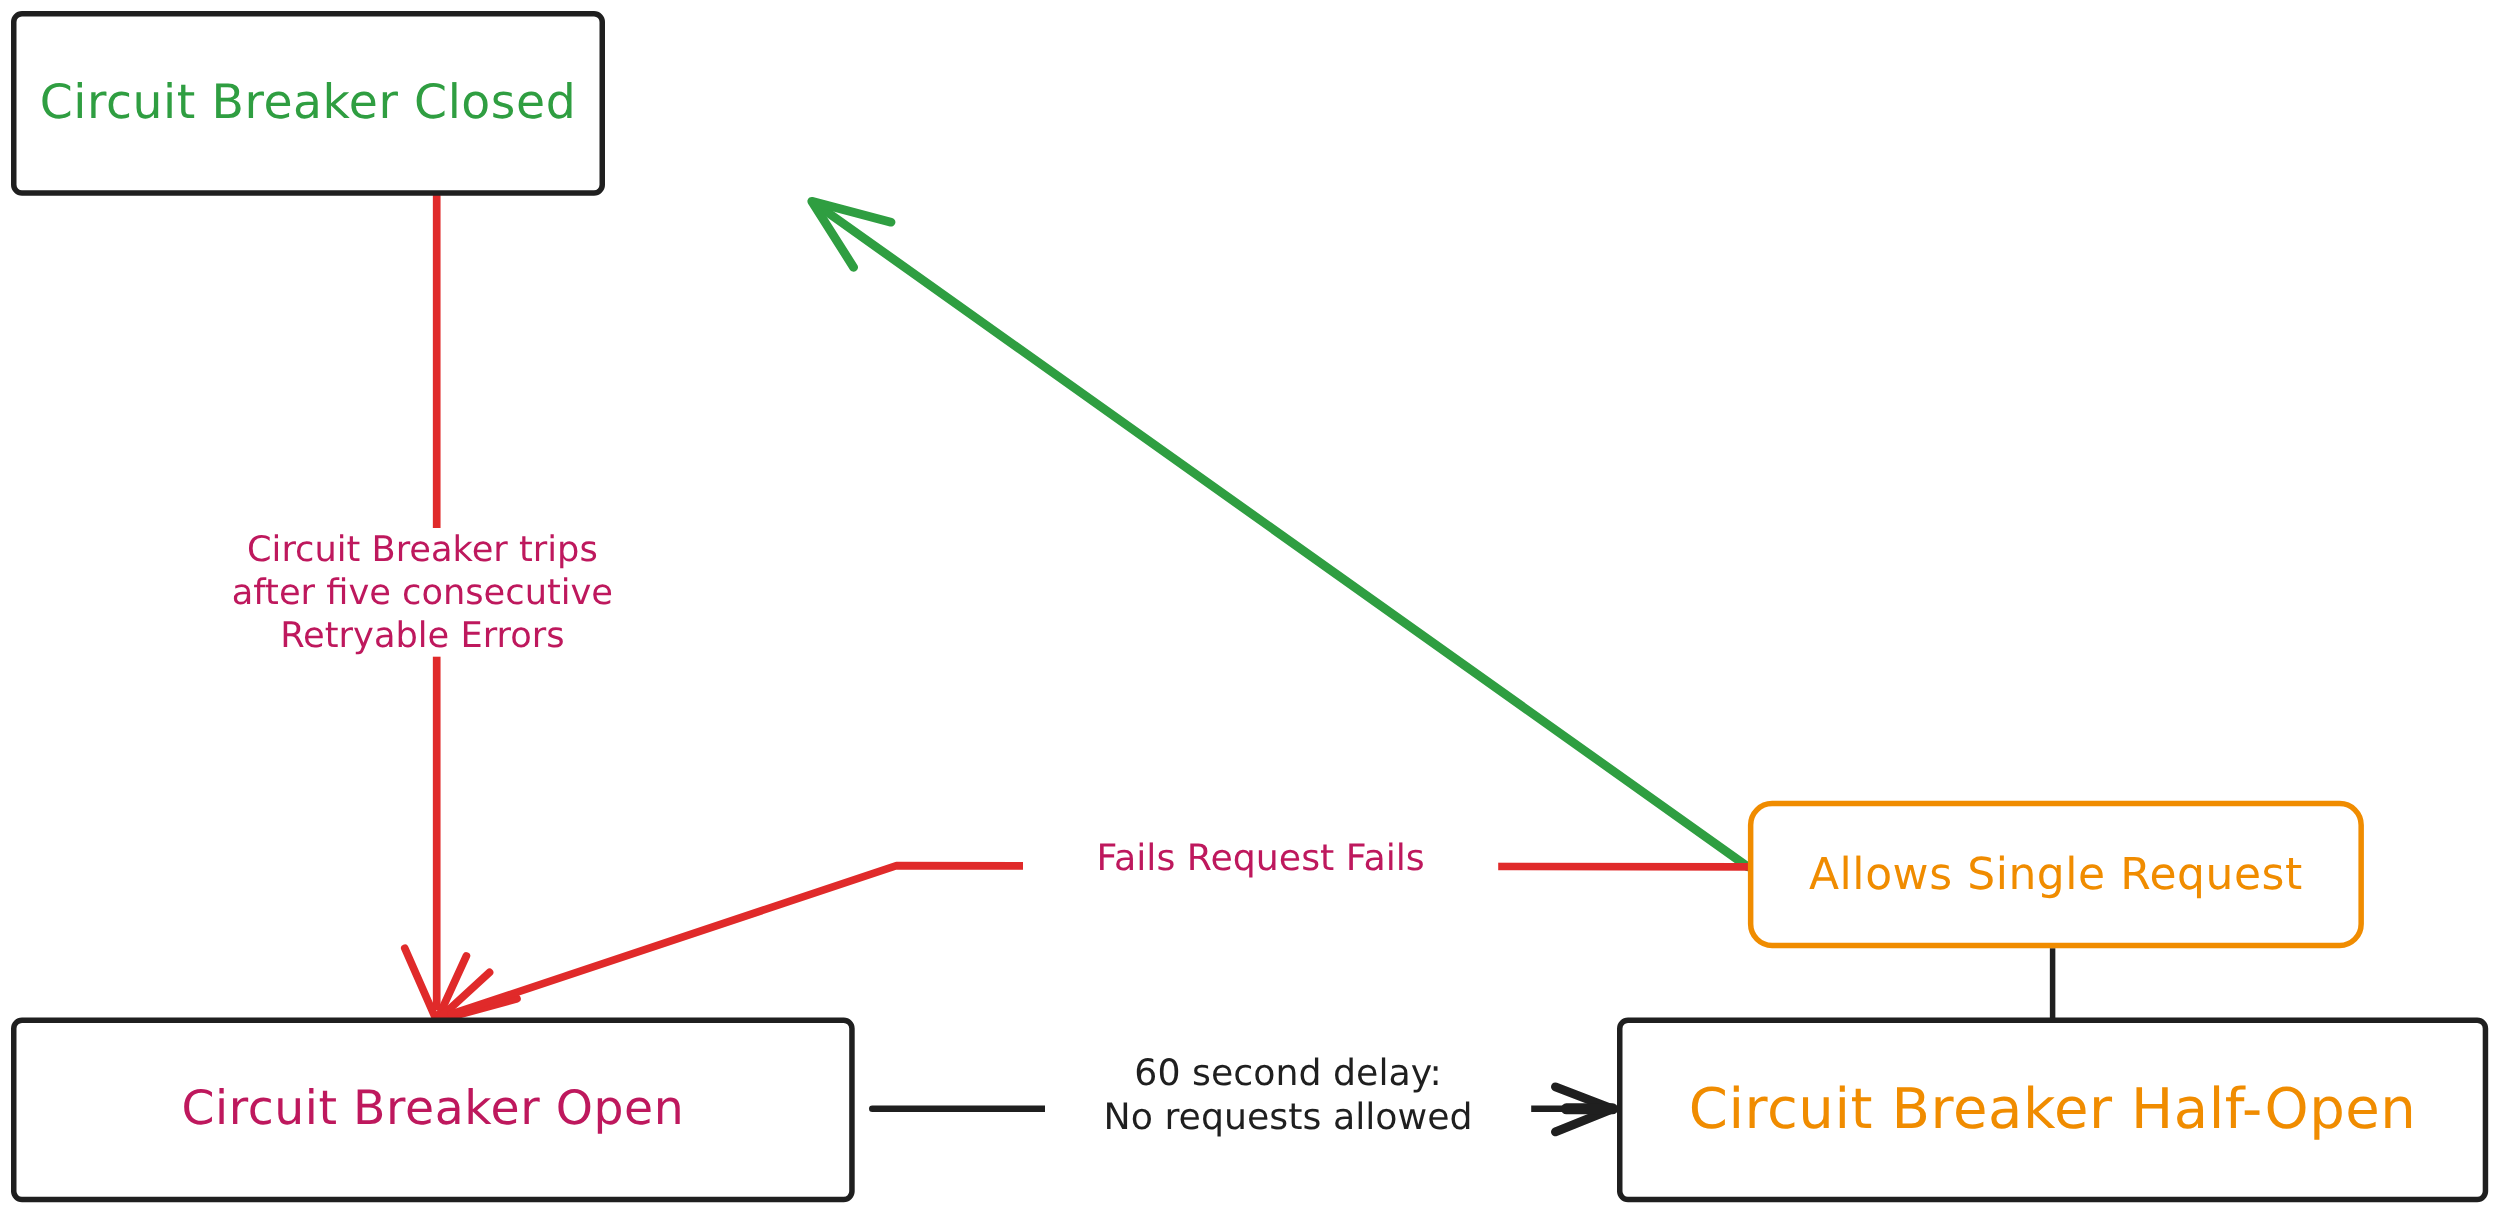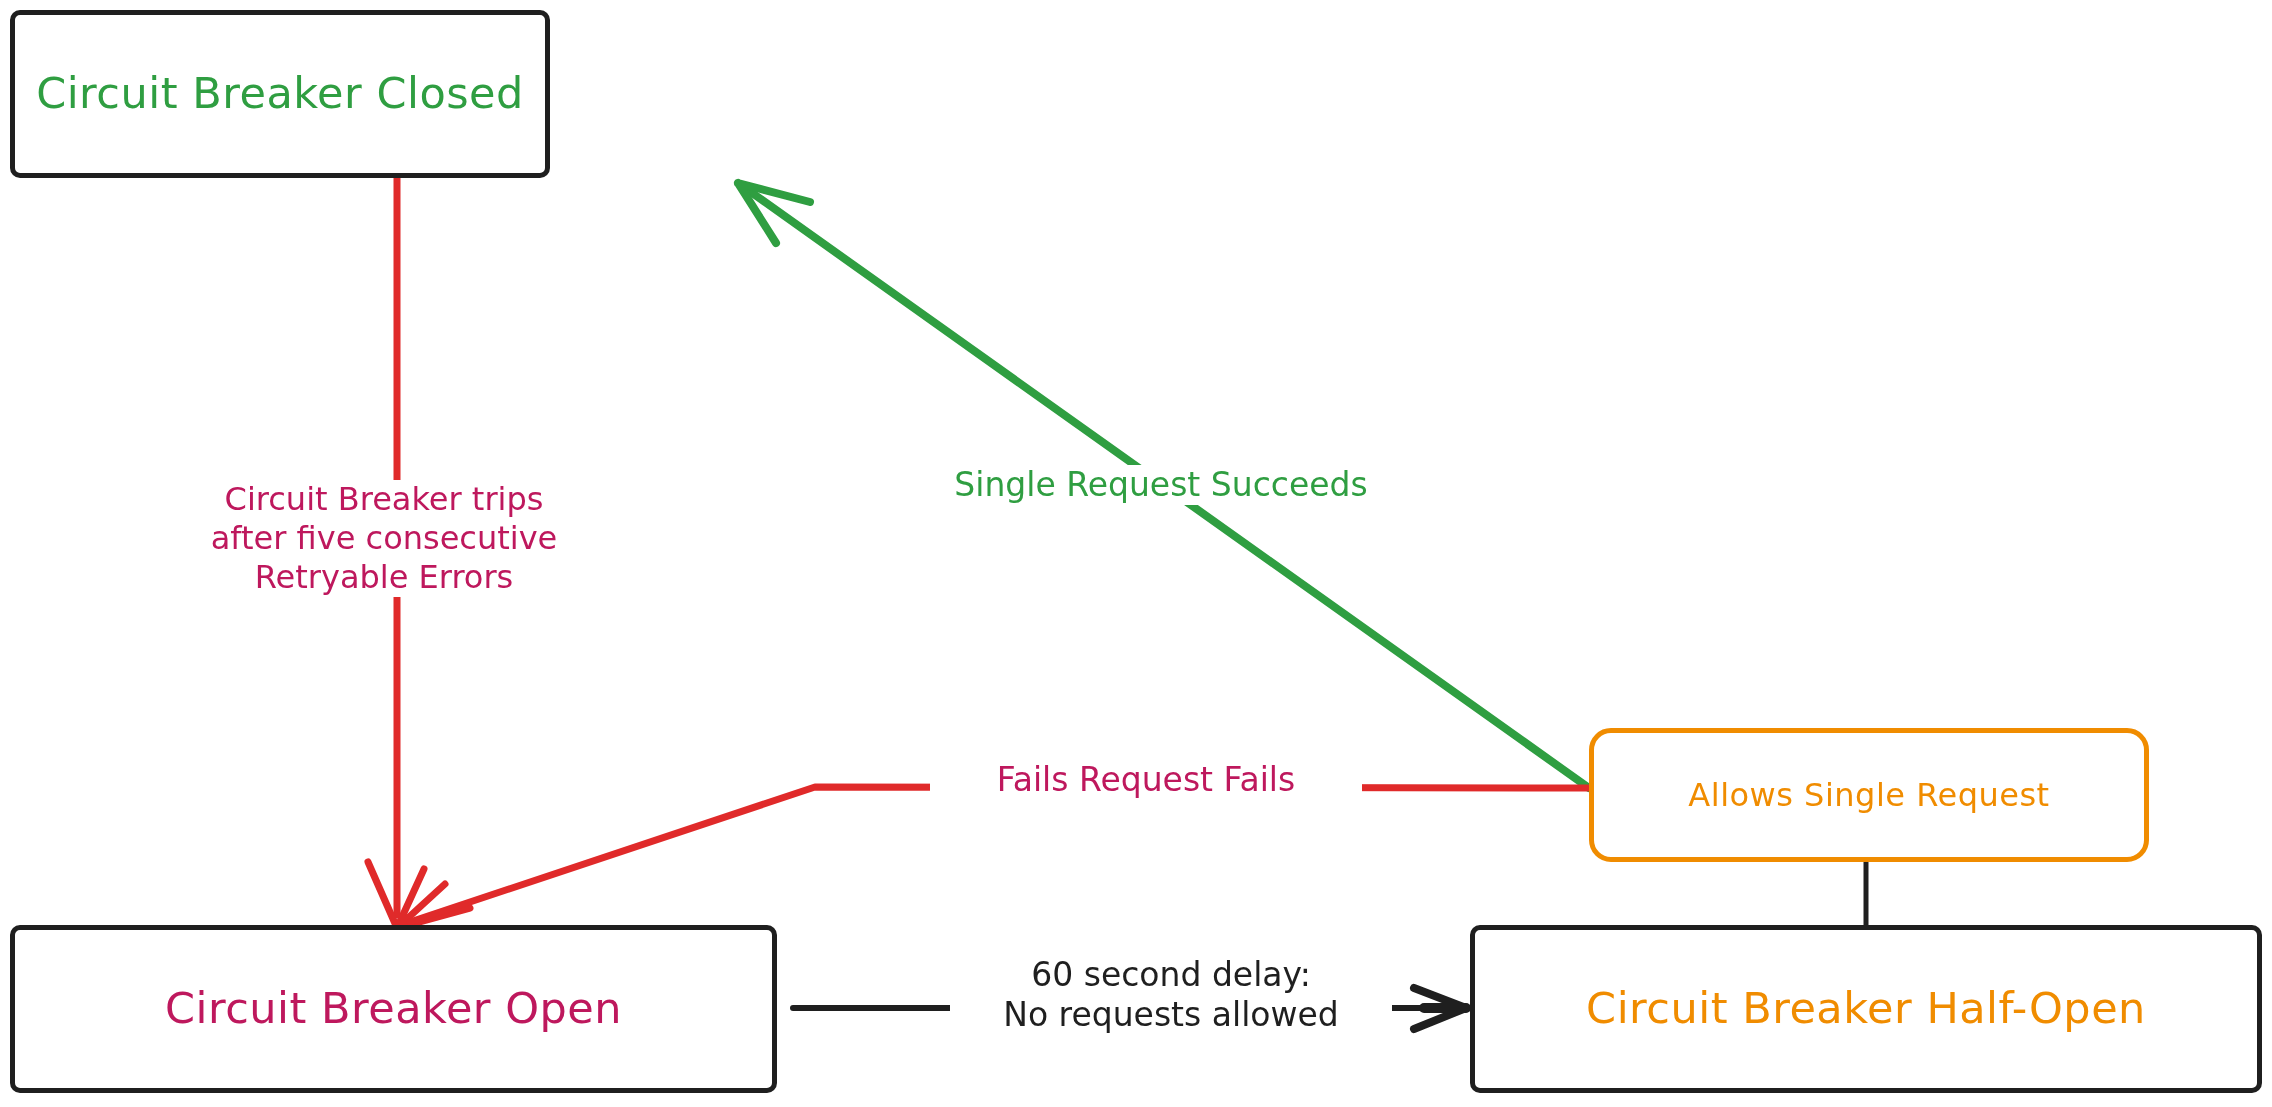--- a/index.html
+++ b/index.html
@@ -65,22 +65,22 @@
   }
 
   
   #node-closed     { left: 10px;   top: 10px;   width: 540px;  height: 168px; }
   #node-open       { left: 10px;   top: 925px;  width: 767px;  height: 168px; }
   #node-halfopen   { left: 1470px; top: 925px;  width: 792px;  height: 168px; }
   #node-allows     { left: 1589px; top: 728px;  width: 560px;  height: 134px; }
 
   #node-closed   .node-label { font-size: 43px; }
   #node-open     .node-label { font-size: 43px; }
-  #node-halfopen .node-label { font-size: 43px; }
-  #node-allows   .node-label { font-size: 32px; }
+  #node-halfopen .node-label { font-size: 51px; }
+  #node-allows   .node-label { font-size: 40px; }
 
   
   #label-trips {
     left: 168px; top: 480px; width: 420px;
     font-size: 32px; text-align: center;
   }
   #label-succeeds {
     left: 905px; top: 465px; width: 500px;
     font-size: 33px;
   }
@@ -139,20 +139,19 @@
   </div>
 
   <div class="node node-orange" id="node-allows">
     <span class="node-label label-orange">Allows Single Request</span>
   </div>
 
   <div class="edge-label label-red" id="label-trips">Circuit Breaker trips
 after five consecutive
 Retryable Errors</div>
 
-  <div class="edge-label label-green" id="label-succeeds">Single Request Succeeds</div>
 
   <div class="edge-label label-red" id="label-fails">Fails Request Fails</div>
 
   <div class="edge-label label-black" id="label-delay">60 second delay:
 No requests allowed</div>
 
 </div>
 
 </body></html>

